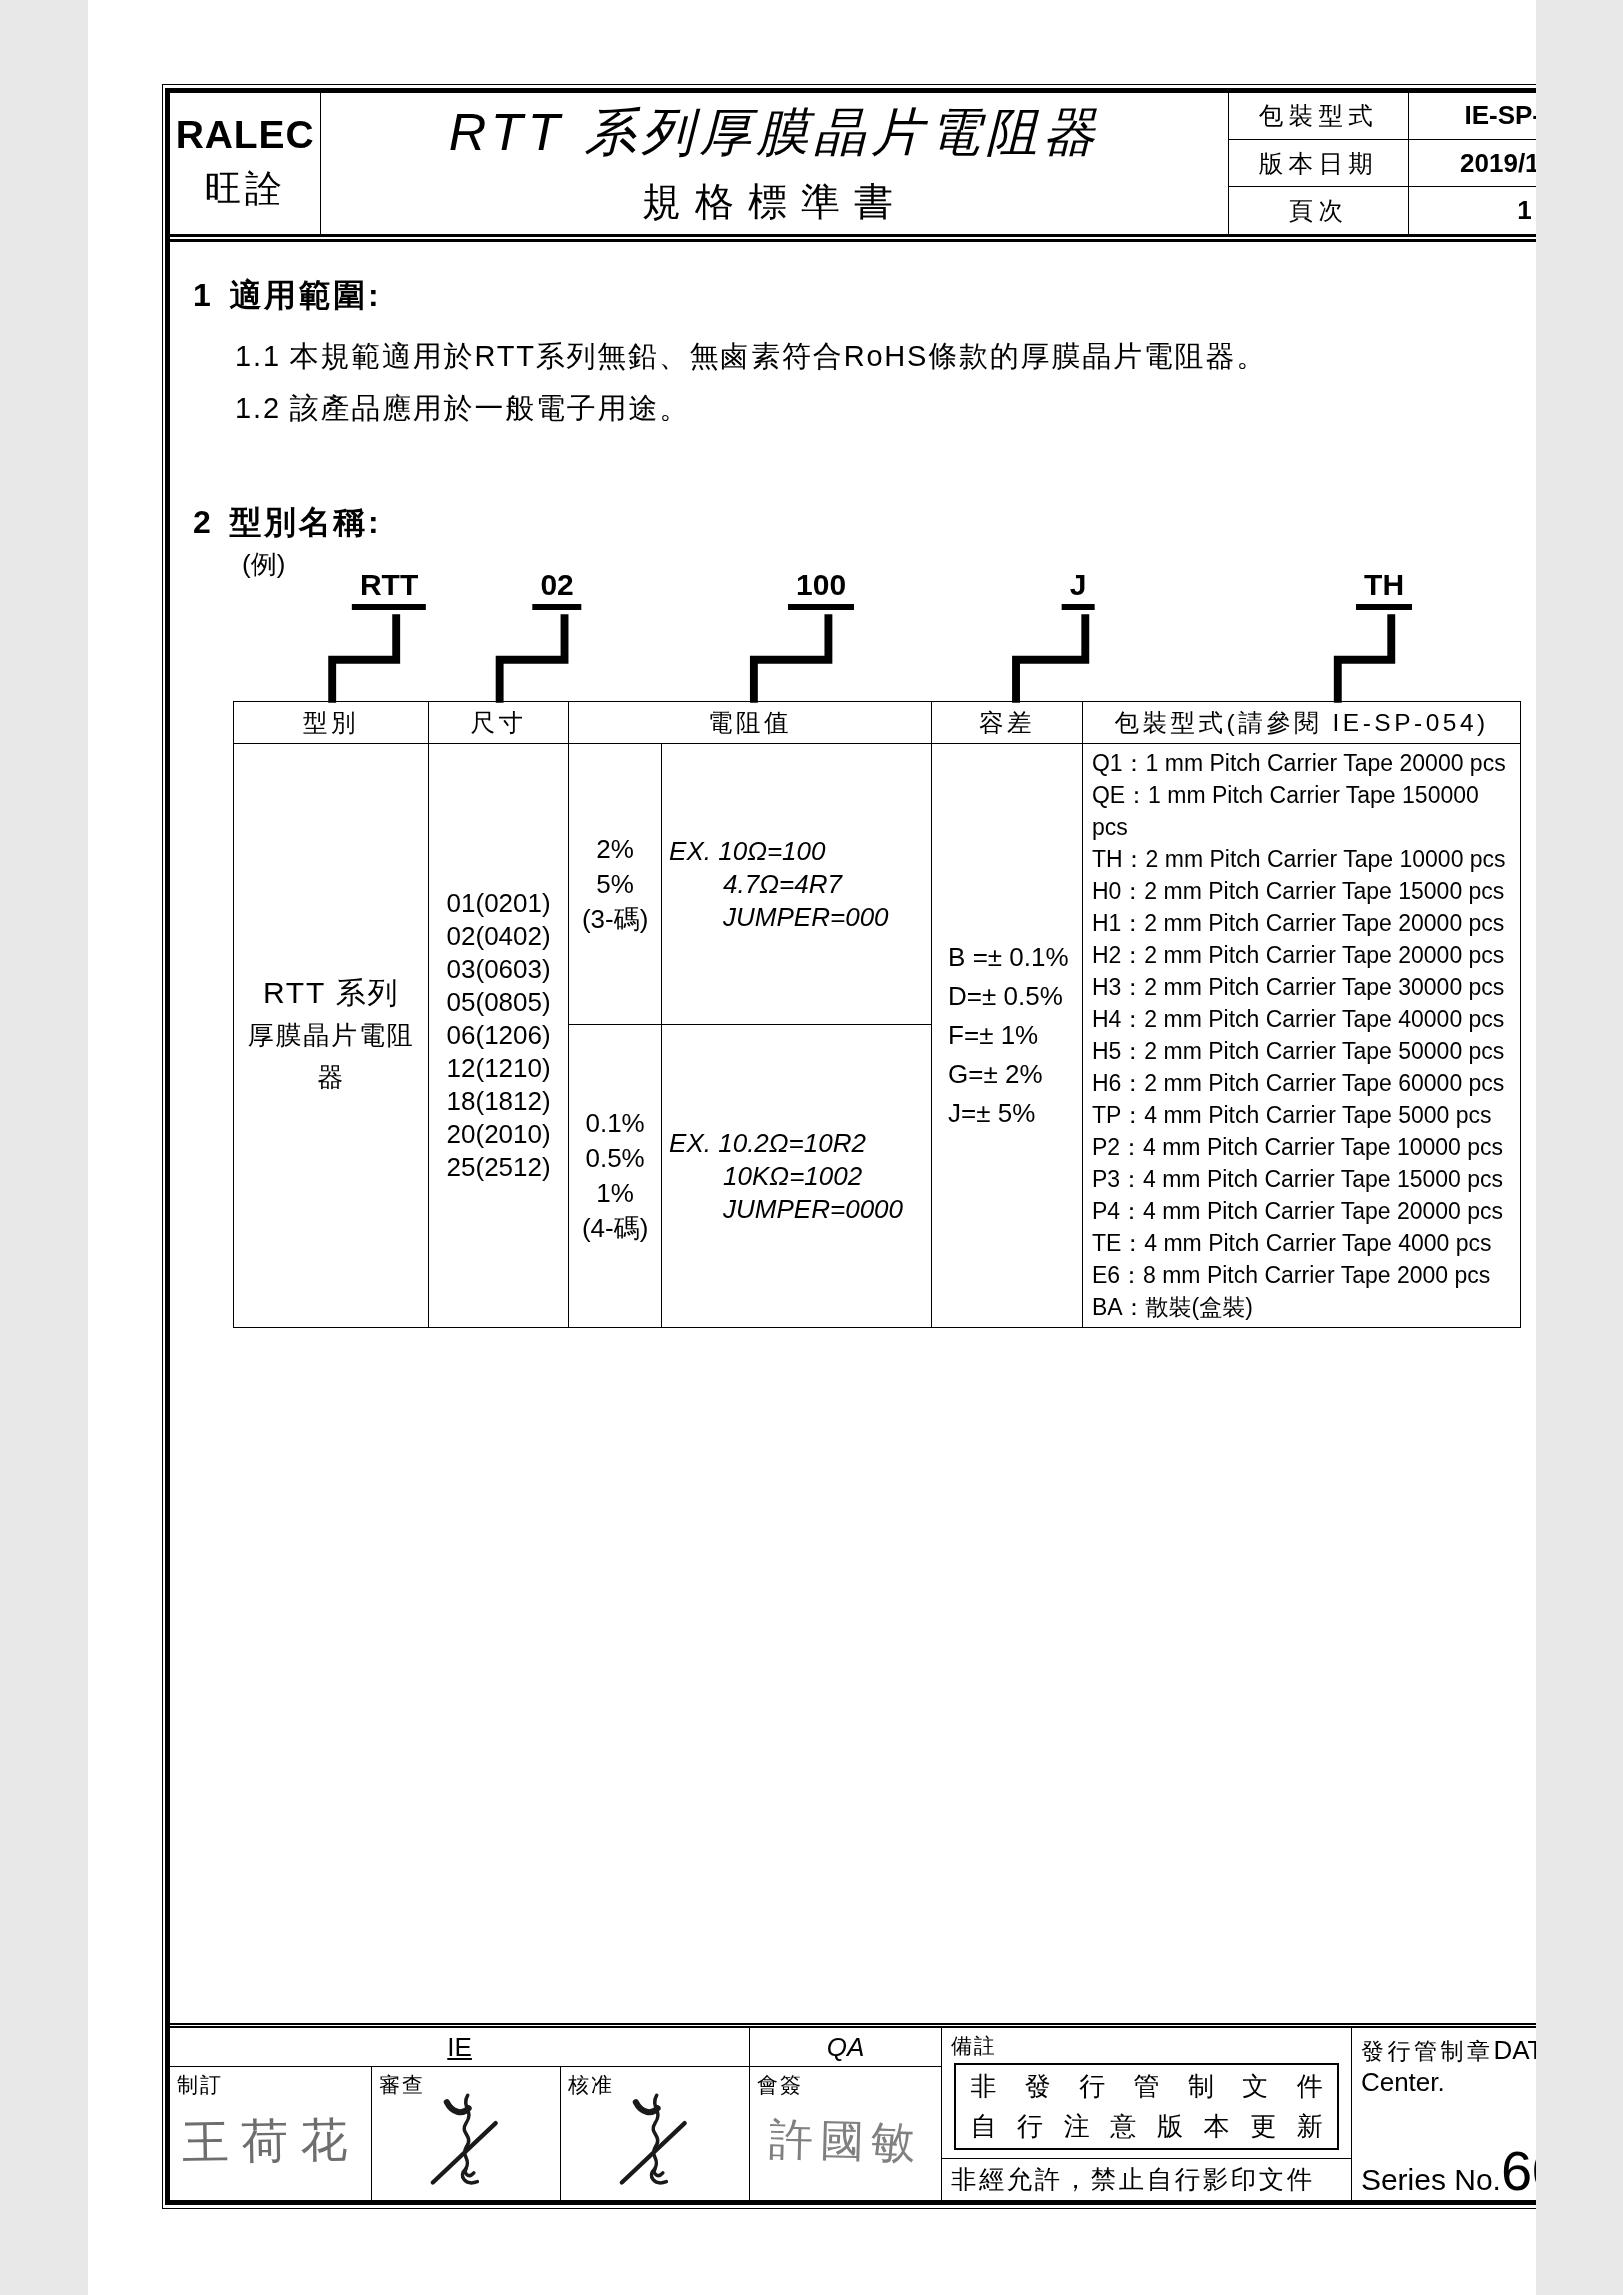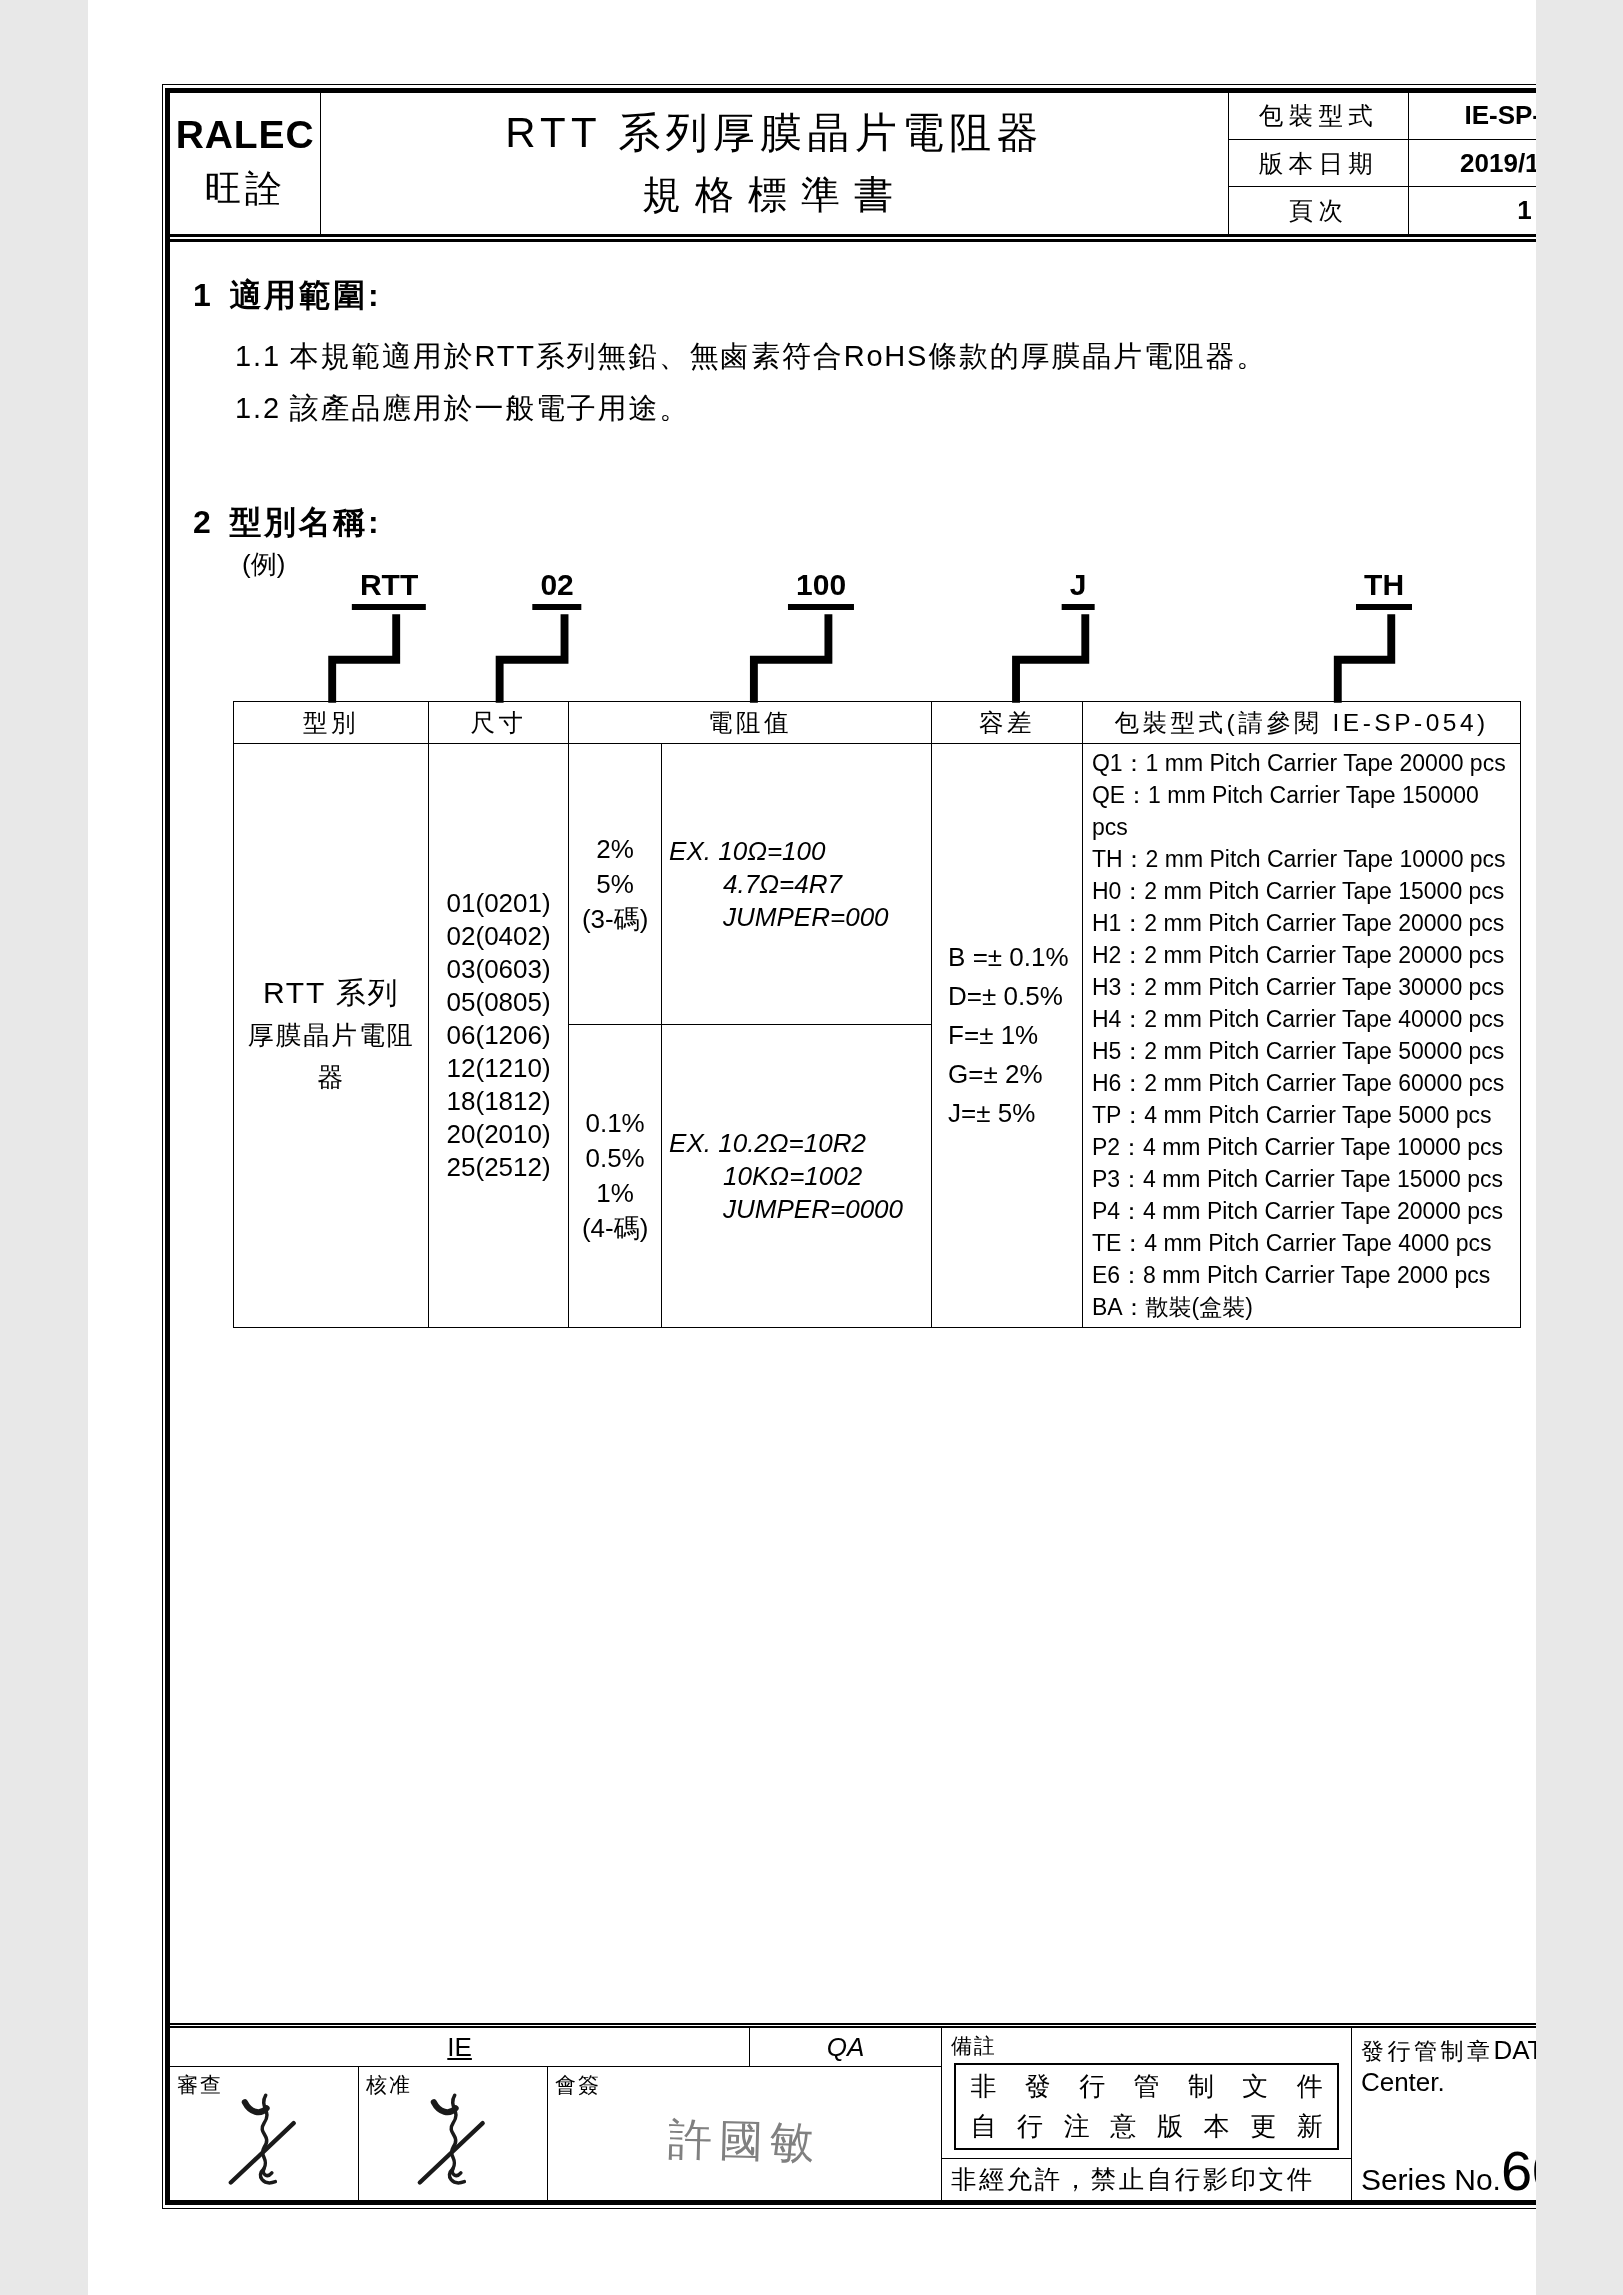--- a/index.html
+++ b/index.html
@@ -21,21 +21,21 @@
 
   
   .header { flex:none; height:149px; display:flex; border-bottom:8px double #000; }
   .logo-cell {
     width:151px; border-right:1.8px solid #000; display:flex; flex-direction:column;
     align-items:center; justify-content:center; gap:7px;
   }
   .logo-latin { font-size:39px; font-weight:bold; letter-spacing:0.9px; }
   .logo-cn { font-size:37px; letter-spacing:3.5px; }
   .title-cell { flex:1; display:flex; flex-direction:column; align-items:center; justify-content:center; gap:7px; }
-  .title1 { font-size:42px; letter-spacing:5.3px; }
+  .title1 { font-size:52px; letter-spacing:5.3px;font-style:italic; }
   .title2 { font-size:39px; letter-spacing:14px; }
   .info-table { width:412px; border-left:1.8px solid #000; display:flex; flex-direction:column; }
   .info-row { flex:1; display:flex; border-bottom:1.8px solid #000; }
   .info-row:last-child { border-bottom:none; }
   .info-label {
     width:180px; border-right:1.8px solid #000; display:flex; align-items:center;
     justify-content:center; font-size:24.5px; letter-spacing:5.3px;
   }
   .info-value { flex:1; display:flex; align-items:center; justify-content:center; font-size:26px; font-weight:bold; }
 
@@ -256,20 +256,26 @@
       </div>
 
       <div class="footer">
 
         <div class="sign-block">
           <div class="sign-hdr">
             <div class="sign-hdr-ie">IE</div>
             <div class="sign-hdr-qa">QA</div>
           </div>
           <div class="sign-cells">
+            <div class="sign-cell c1">
+              <div class="sign-cell-label">制訂</div>
+              <div class="sig-wrap">
+                  <span class="sig-text-1">王荷花</span>
+                </div>
+            </div>
             <div class="sign-cell c2">
               <div class="sign-cell-label">審查</div>
               <div class="sig-wrap">
                 <svg width="88" height="103" viewBox="0 0 100 118">
                   <g fill="none" stroke="#1a1a1a" stroke-linecap="round">
                     <path stroke-width="4" d="M52,6 C44,20 60,24 50,38 C42,50 60,52 50,66 C44,76 56,78 50,90 C47,97 54,101 59,95"></path>
                     <path stroke-width="7" d="M28,14 C34,26 46,29 53,21"></path>
                     <path stroke-width="5" d="M12,106 L84,38"></path>
                     <path stroke-width="4" d="M50,90 C40,99 50,110 63,105"></path>
                   </g>

